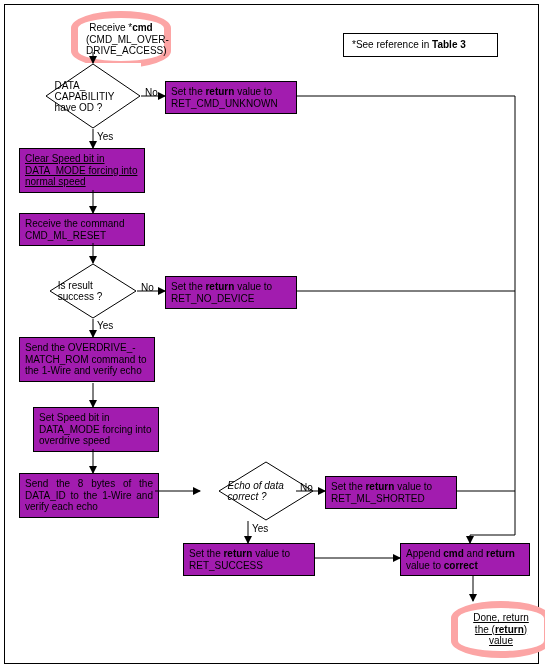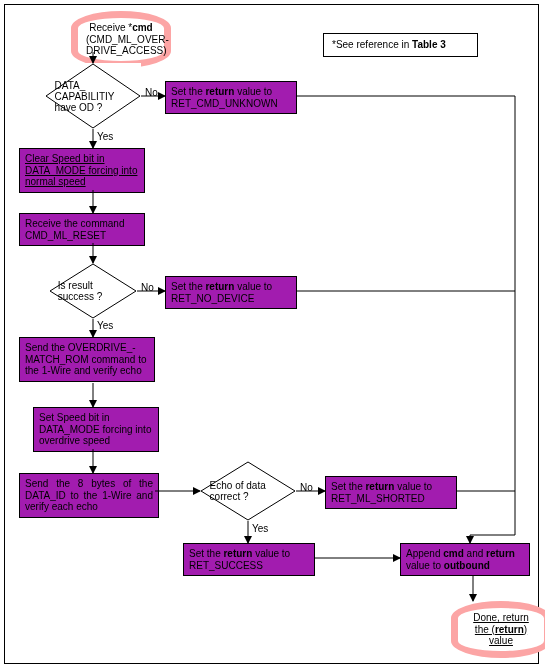--- a/index.html
+++ b/index.html
@@ -29,20 +29,21 @@
     border: 1px solid #000;
     background: #a21caf;
     padding: 4px 5px;
     text-align: left;
   }
   .note {
     border: 1px solid #000;
     background: #fff;
     padding: 5px 8px;
     text-align: left;
+    margin-left: 20px;
   }
   .terminator {
     border: 7px solid #fca5a5;
     border-radius: 99px / 60%;
     background: #fff;
     padding: 4px 8px;
     text-align: center;
     margin-left: 28px;
   }
   .diamond {
@@ -110,41 +111,41 @@
     <span>Set the </span><span class="bold">return</span><span> value to</span><br>
     <span>RET_NO_DEVICE</span>
   </div>
 
   <div class="node box" style="left:14px; top:332px; width:136px;">Send the OVERDRIVE_- MATCH_ROM command  to the 1-Wire and verify echo</div>
 
   <div class="node box" style="left:28px; top:402px; width:126px;">Set Speed bit in DATA_MODE forcing into overdrive speed</div>
 
   <div class="node box" style="left:14px; top:468px; width:140px; text-align:justify;">Send the 8 bytes of the DATA_ID to the 1-Wire and verify each echo</div>
 
-  <div class="diamond" style="left:195px; top:456px; width:96px; height:60px;">
+  <div class="diamond" style="left:213px; top:456px; width:96px; height:60px;font-style:italic;">
     <svg width="96" height="60" viewBox="0 0 96 60">
       <polygon points="48,1 95,30 48,59 1,30" fill="#fff" stroke="#000"></polygon>
     </svg>
     <div class="dlabel">Echo of data correct ?</div>
   </div>
   <div class="edge-label" style="left:295px; top:477px;">No</div>
   <div class="edge-label" style="left:247px; top:518px;">Yes</div>
 
   <div class="node box" style="left:320px; top:471px; width:132px;">
     <span>Set the </span><span class="bold">return</span><span> value to</span><br>
     <span>RET_ML_SHORTED</span>
   </div>
 
   <div class="node box" style="left:178px; top:538px; width:132px;">
     <span>Set the </span><span class="bold">return</span><span> value to</span><br>
     <span>RET_SUCCESS</span>
   </div>
 
   <div class="node box" style="left:395px; top:538px; width:130px;">
-    <span>Append </span><span class="bold">cmd</span><span> and </span><span class="bold">return</span><span> value to </span><span class="bold">outbound</span>
+    <span>Append </span><span class="bold">cmd</span><span> and </span><span class="bold">return</span><span> value to </span><span class="bold">correct</span>
   </div>
 
   <div class="node terminator" style="left:418px; top:596px; width:100px;text-decoration:underline;">
     <span>Done, return</span><br>
     <span>the (</span><span class="bold">return</span><span>) value</span>
   </div>
 
   <svg width="535" height="660" style="position:absolute;left:0;top:0;pointer-events:none">
     <defs>
       <marker id="arr" markerWidth="8" markerHeight="8" refX="7" refY="4" orient="auto">

